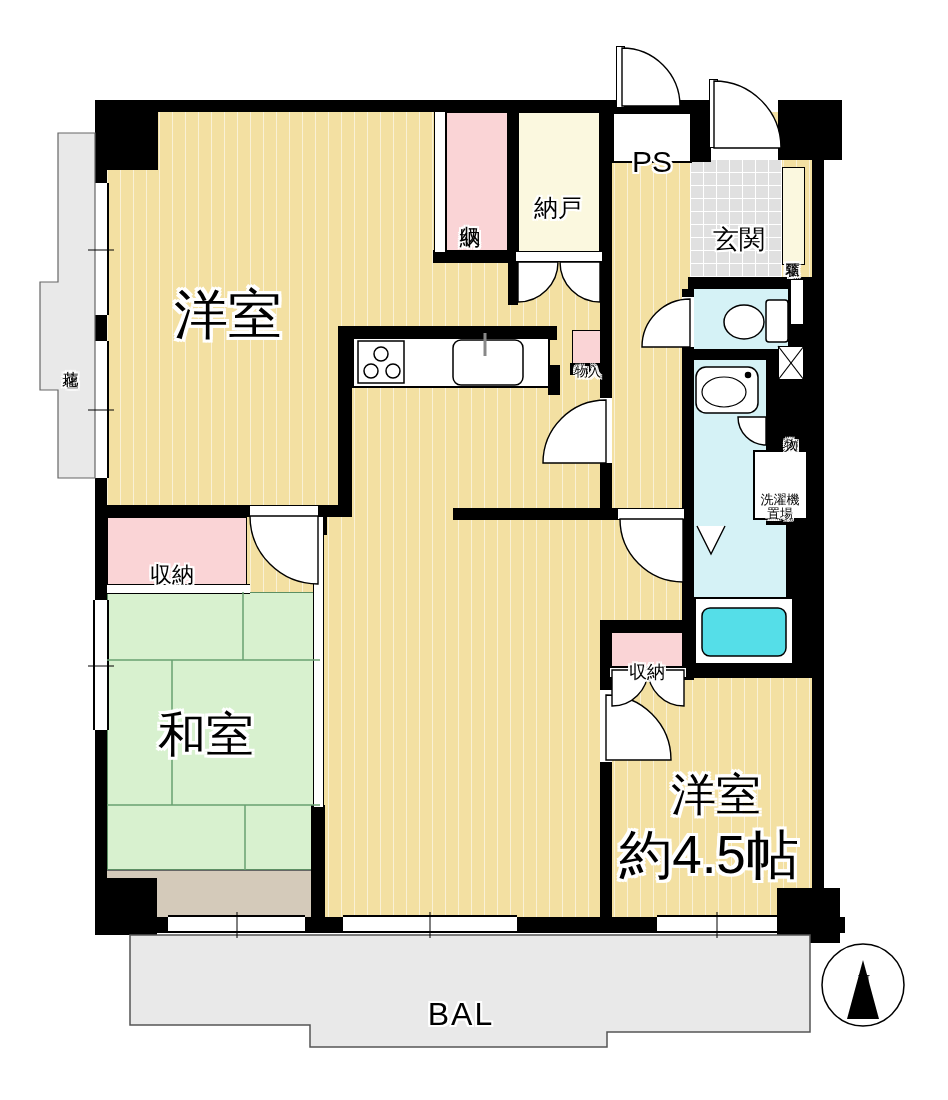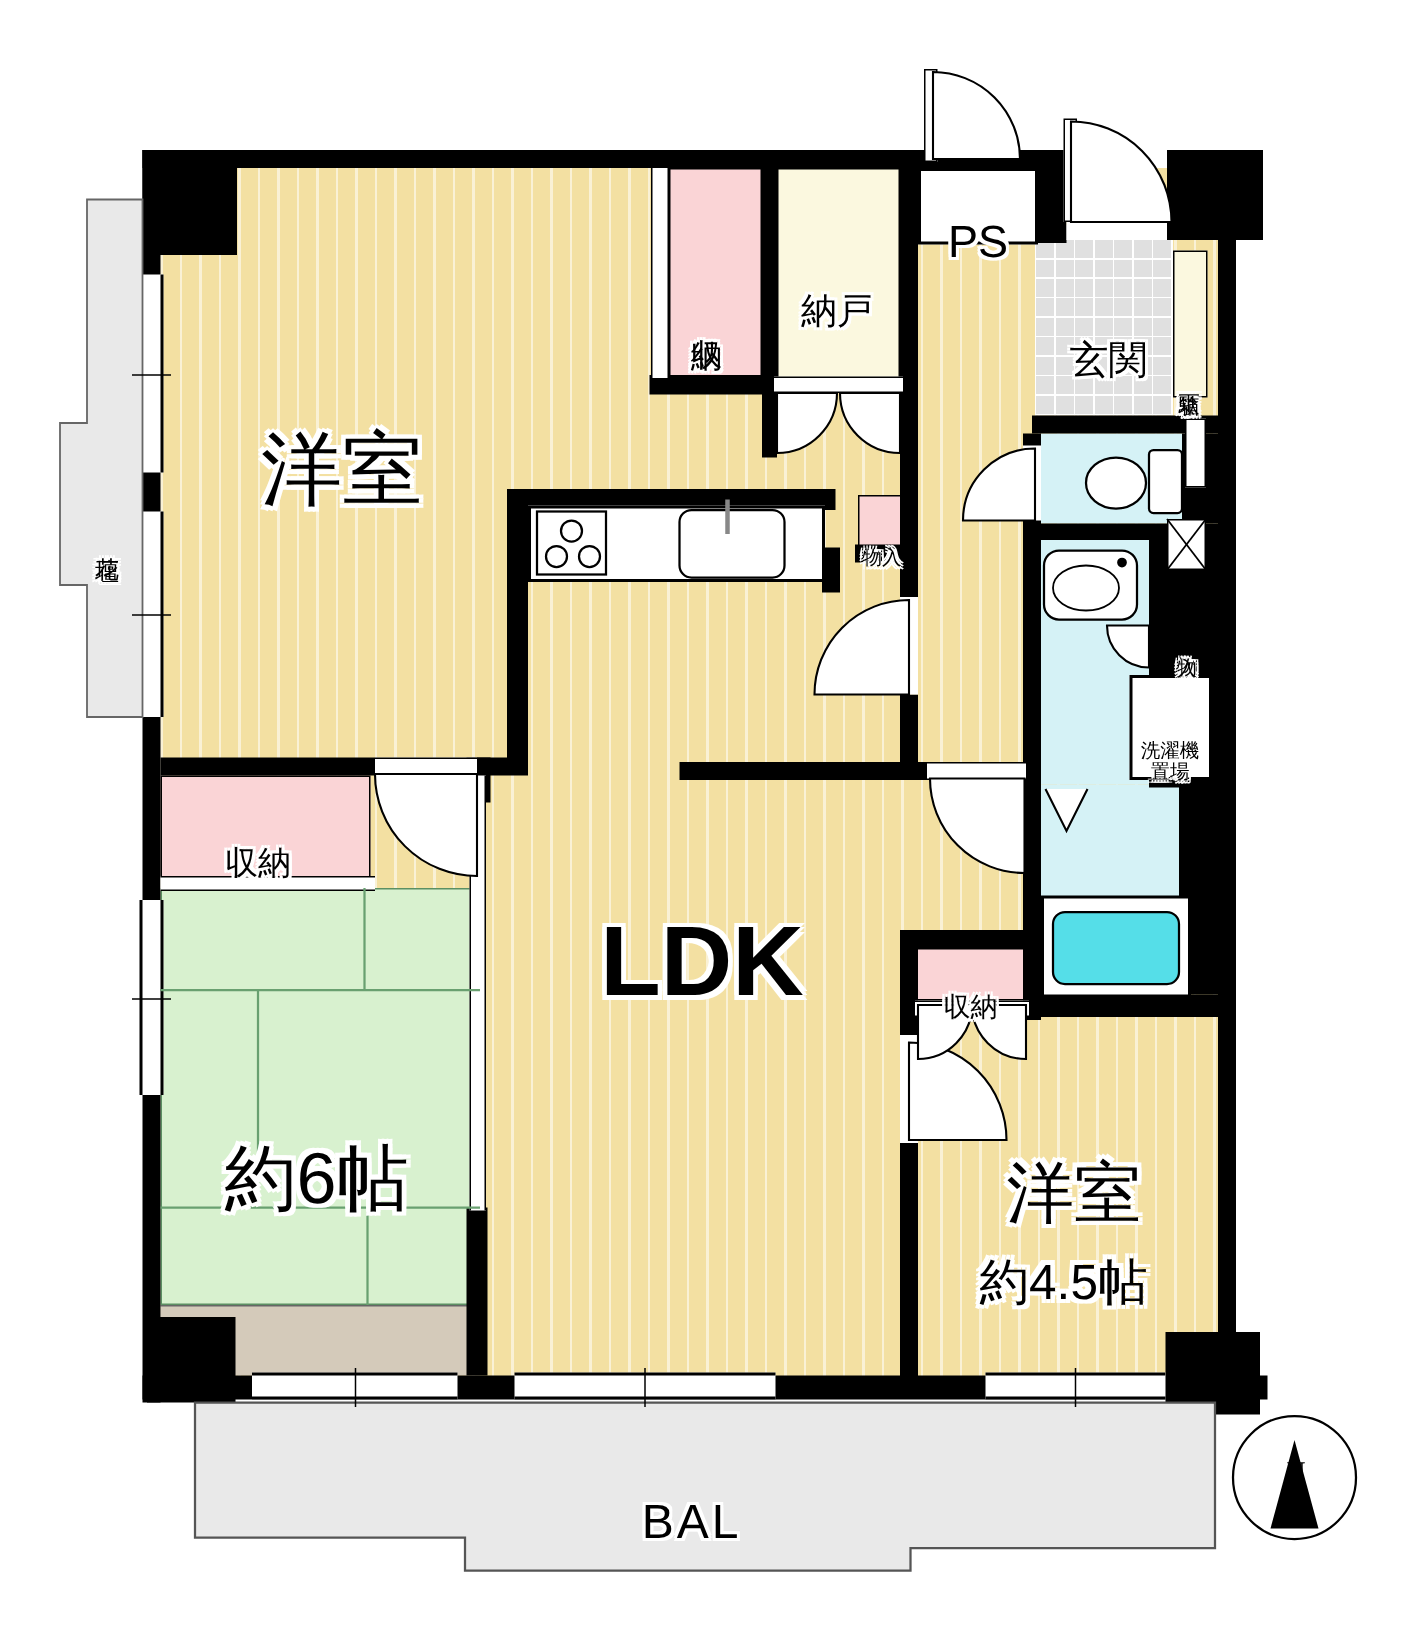--- a/index.html
+++ b/index.html
@@ -194,24 +194,23 @@
       <line x1="717" y1="912" x2="717" y2="938"></line>
     </g>
 
     <g>
       <circle cx="863" cy="985" r="41" fill="#fff" stroke="#000" stroke-width="1.5"></circle>
       <polygon points="863,960 847,1019 879,1019" fill="#000"></polygon>
     </g>
   </svg>
 
   <div class="lbl lab" style="left:228px;top:290px;font-size:54px;">洋室</div>
-  <div class="lbl lab" style="left:468px;top:617px;font-size:66px;font-weight:600;">LDK</div>
-  <div class="lbl lab" style="left:211px;top:763px;font-size:48px;">約6帖</div>
+  <div class="lbl lab" style="left:206px;top:711px;font-size:48px;">和室</div>
   <div class="lbl lab" style="left:716px;top:771px;font-size:45px;">洋室</div>
-  <div class="lbl lab" style="left:709px;top:831px;font-size:33px;">約4.5帖</div>
+  <div class="lbl lab" style="left:709px;top:831px;font-size:53px;">約4.5帖</div>
 
   <div class="lbl lab lbl-sm vert" style="left:470px;top:187px;font-size:21px;">収納</div>
   <div class="lbl lab lbl-sm" style="left:558px;top:184px;font-size:24px;">納戸</div>
   <div class="lbl lab lbl-sm" style="left:652px;top:138px;font-size:30px;">PS</div>
   <div class="lbl lab lbl-sm" style="left:739px;top:216px;font-size:26px;">玄関</div>
   <div class="lbl lab lbl-sm vert" style="left:793px;top:228px;font-size:14px;letter-spacing:0;">下駄箱</div>
   <div class="lbl lab lbl-sm" style="left:172px;top:551px;font-size:22px;">収納</div>
   <div class="lbl lab lbl-sm" style="left:647px;top:648px;font-size:18px;">収納</div>
   <div class="lbl lab lbl-sm" style="left:588px;top:348px;font-size:13px;">物入</div>
   <div class="lbl lab lbl-sm vert" style="left:791px;top:404px;font-size:13px;letter-spacing:0;">物入</div>

